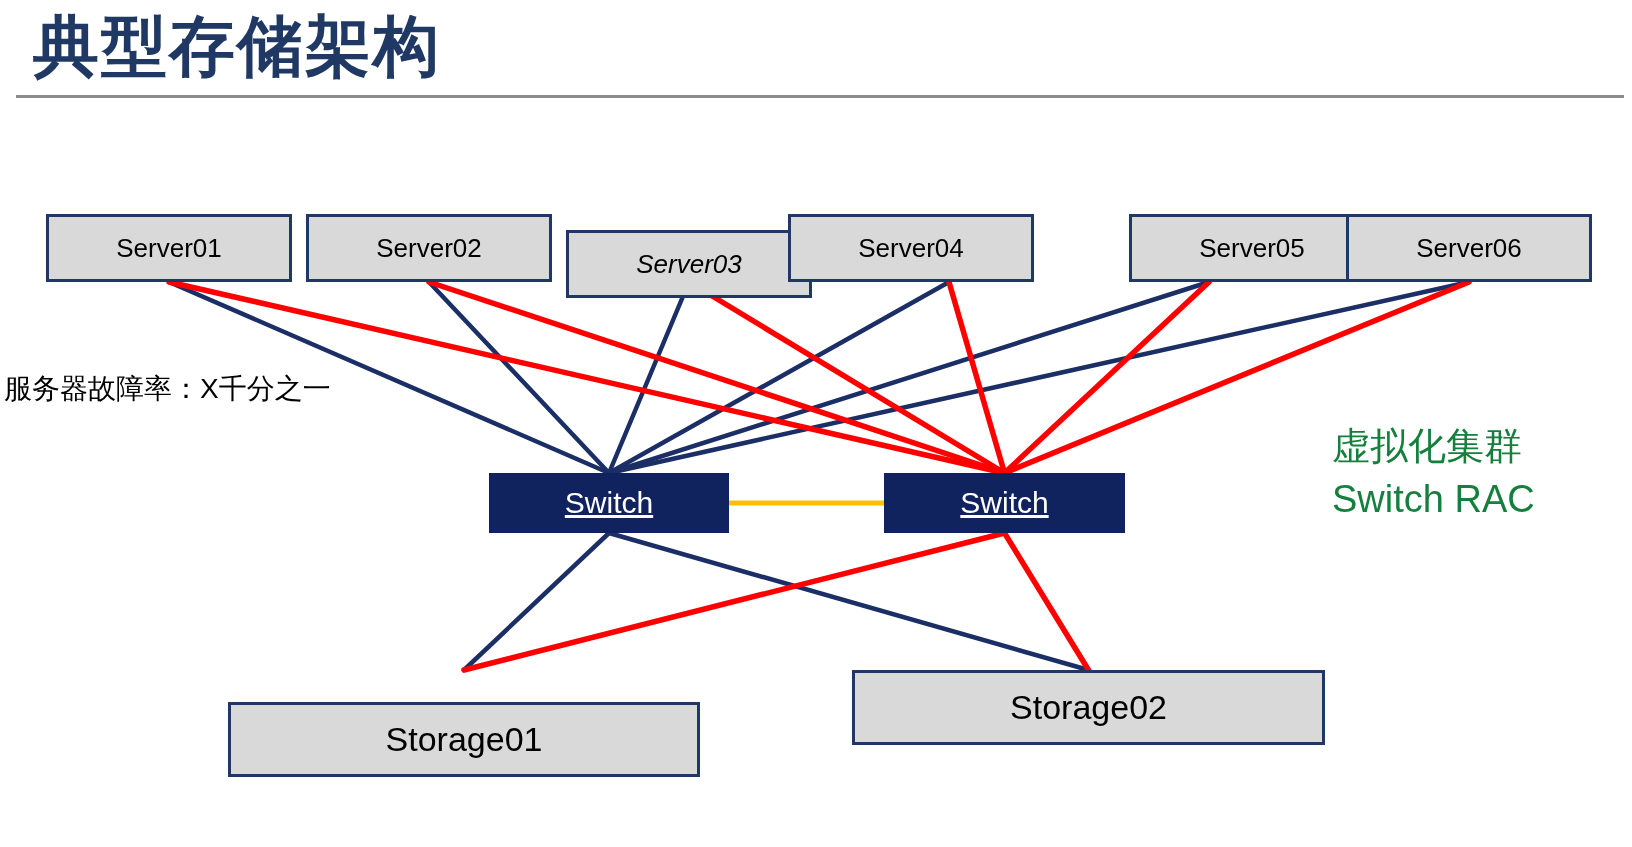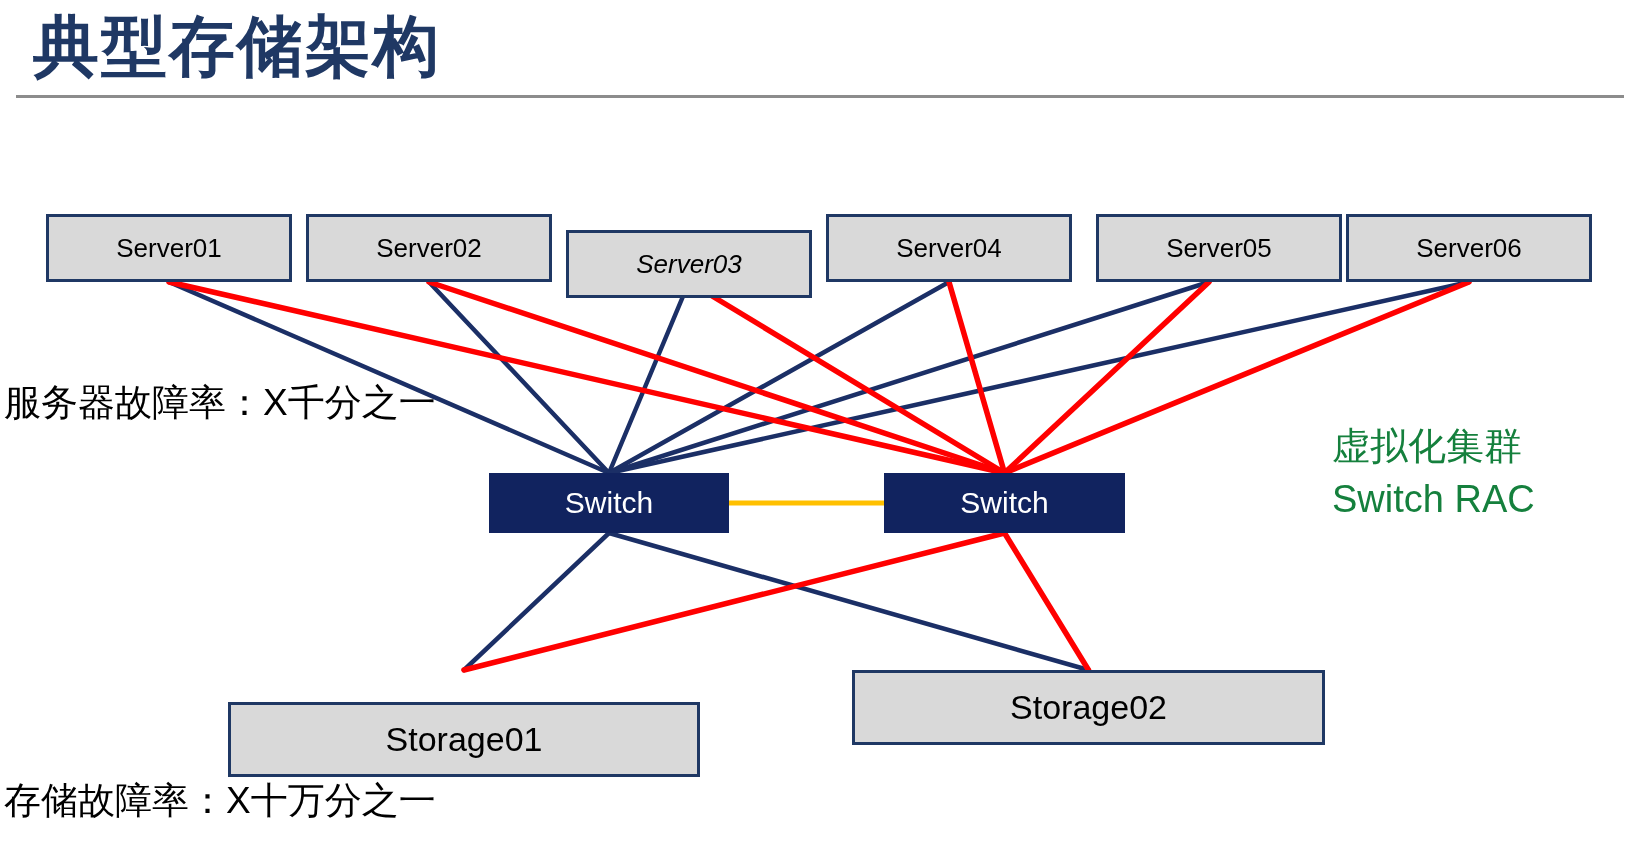--- a/index.html
+++ b/index.html
@@ -25,31 +25,30 @@
     position: absolute; z-index: 2; box-sizing: border-box;
     display: flex; align-items: center; justify-content: center;
     white-space: nowrap;
   }
   .node.server {
     background: #D9D9D9; border: 3px solid #1F3864;
     font-size: 26px; color: #000000;
   }
   .node.switch {
     background: #11235F; border: none;
-    font-size: 30px; color: #FFFFFF;
+    font-size: 30px; color: #FFFFFF; text-decoration: underline;
   }
   .node.storage {
     background: #D9D9D9; border: 3px solid #1F3864;
     font-size: 34px; color: #000000;
   }
 
   .side-label {
-    position: absolute; z-index: 3; font-size: 37px; color: #000000;
+    position: absolute; z-index: 3; font-size: 28px; color: #000000;
     white-space: nowrap;
-    margin-top: 8px;
   }
   .side-label.server-rate { left: 4px; top: 370px; }
   .side-label.storage-rate { left: 4px; top: 768px; }
 
   .note {
     position: absolute; z-index: 3; left: 1332px; top: 420px;
     font-size: 38px; color: #15803d; line-height: 53px; white-space: nowrap;
   }
 </style>
 </head>
@@ -77,31 +76,30 @@
       <line x1="1469" y1="282" x2="1004.5" y2="473" stroke="#FF0000" stroke-width="5.5" stroke-linecap="round"></line>
       <line x1="1004.5" y1="533" x2="464" y2="670" stroke="#FF0000" stroke-width="5.5" stroke-linecap="round"></line>
       <line x1="1004.5" y1="533" x2="1088.5" y2="670" stroke="#FF0000" stroke-width="5.5" stroke-linecap="round"></line>
       <line x1="729" y1="503" x2="884" y2="503" stroke="#FFC000" stroke-width="5" stroke-linecap="round"></line>
     </svg>
 
   <div id="node-layer">
       <div class="node server" style="left: 46px; top: 214px; width: 246px; height: 68px;">Server01</div>
       <div class="node server" style="left: 306px; top: 214px; width: 246px; height: 68px;">Server02</div>
       <div class="node server" style="left: 566px; top: 230px; width: 246px; height: 68px; font-style: italic;">Server03</div>
-      <div class="node server" style="left: 826px; top: 214px; width: 246px; height: 68px;">Server04</div>
-      <div class="node server" style="left: 1096px; top: 214px; width: 246px; height: 68px;">Server05</div>
+      <div class="node server" style="left: 788px; top: 214px; width: 246px; height: 68px;">Server04</div>
+      <div class="node server" style="left: 1129px; top: 214px; width: 246px; height: 68px;">Server05</div>
       <div class="node server" style="left: 1346px; top: 214px; width: 246px; height: 68px;">Server06</div>
       <div class="node switch" style="left: 489px; top: 473px; width: 240px; height: 60px;">Switch</div>
       <div class="node switch" style="left: 884px; top: 473px; width: 241px; height: 60px;">Switch</div>
       <div class="node storage" style="left: 228px; top: 670px; width: 472px; height: 75px; margin-top: 32px;">Storage01</div>
       <div class="node storage" style="left: 852px; top: 670px; width: 473px; height: 75px;">Storage02</div>
     </div>
 
   <div class="side-label server-rate">服务器故障率：X千分之一</div>
 
-  <div class="side-label storage-rate">存储故障率：X十万分之一</div>
 
   <div class="note">
     <div>虚拟化集群</div>
     <div>Switch RAC</div>
   </div>
 
 </div>
 
 </body></html>

